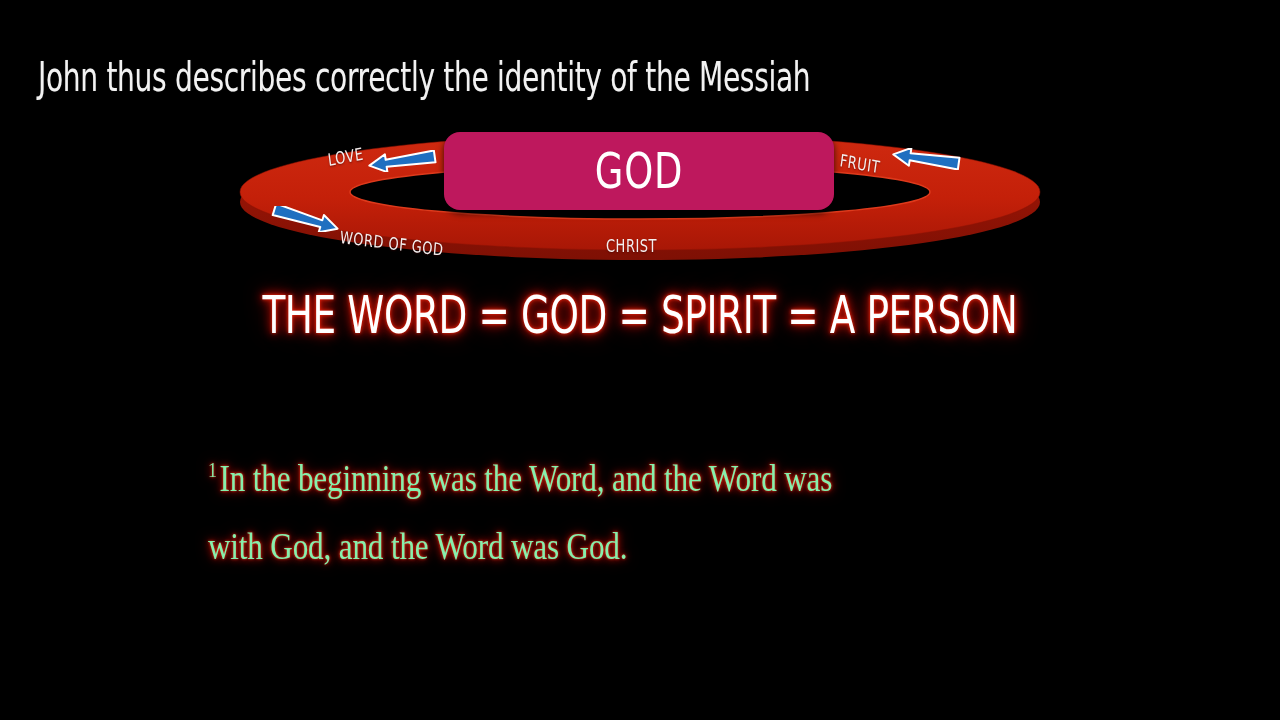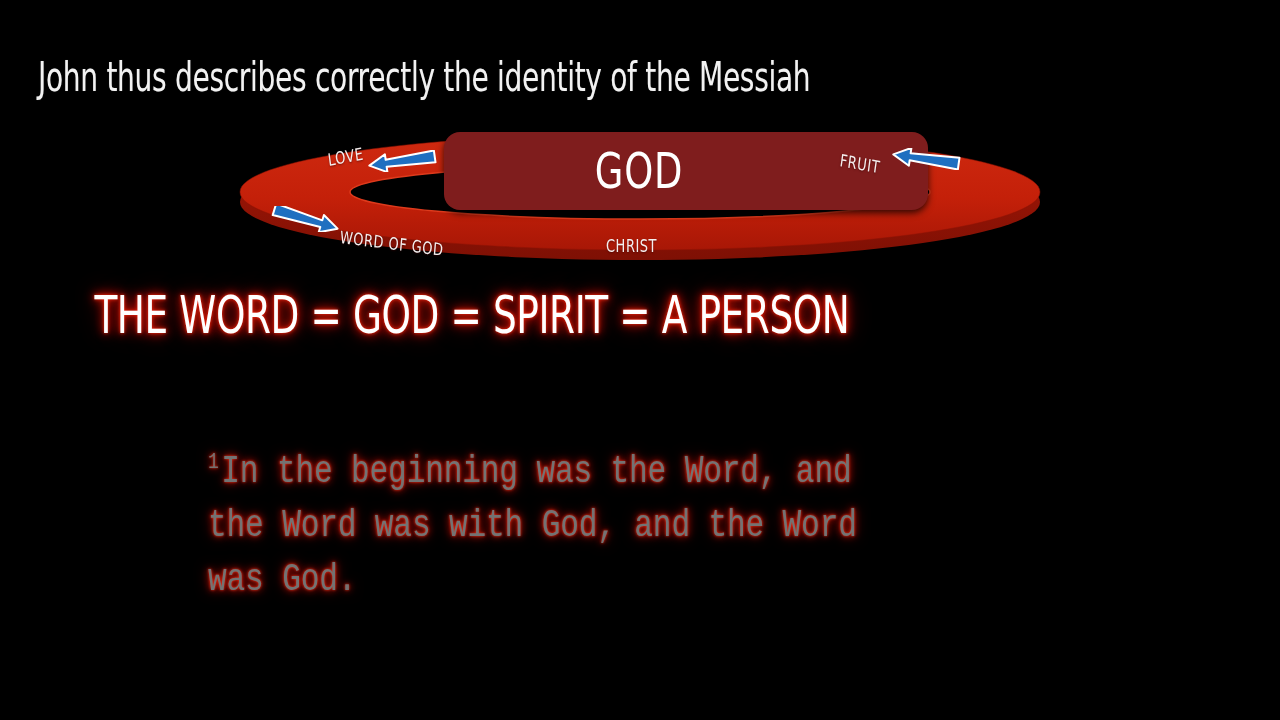--- a/index.html
+++ b/index.html
@@ -51,26 +51,25 @@
     top: 0;
     width: 824px;
     height: 150px;
   }
   .ring-svg { display: block; }
 
   .god-box {
     position: absolute;
     left: 216px;
     top: 12px;
-    width: 436px;
+    width: 390px;
     height: 78px;
-    background: #7f1d1d;
+    background: #be185d;
     border-radius: 16px;
     box-shadow: 0 3px 7px rgba(0,0,0,0.75);
-    padding-left: 48px;
   }
   .god-label {
     position: absolute;
     left: 0;
     top: 0;
     width: 390px;
     height: 78px;
     display: flex;
     align-items: center;
     justify-content: center;
@@ -101,20 +100,21 @@
   .arrow-love  { left: 138px; top: 30px; }
   .arrow-fruit { left: 662px; top: 28px; }
   .arrow-word  { left: 42px;  top: 86px; }
 
   
   .headline {
     position: absolute;
     left: 0;
     top: 252px;
     width: 1280px;
+    text-align: center;
     font-family: "DejaVu Sans Condensed", "Liberation Sans Narrow", "Liberation Sans", sans-serif;
     font-size: 52px;
     line-height: 62px;
     color: #ffffff;
     letter-spacing: -0.5px;
     white-space: nowrap;
     text-shadow:
       0 0 4px #ff2a10,
       0 0 9px #d81200,
       0 0 16px #a40d00,
@@ -123,24 +123,24 @@
   .headline span { display: inline-block; transform: scaleX(0.80); transform-origin: center center; }
 
   
   .scripture {
     position: absolute;
     left: 208px;
     top: 404px;
     width: 830px;
   }
   .verse {
-    font-family: Liberation Mono, monospace;
+    font-family: Liberation Serif, serif;
     font-size: 38px;
-    line-height: 54px;
-    color: #737373;
+    line-height: 68px;
+    color: #86efac;
     letter-spacing: -0.2px;
     text-shadow:
       0 0 3px #ff3018,
       0 0 8px #cf1400,
       0 0 15px #8e0a00;
   }
   .verse .vtext { display: inline; }
   .verse-1 { margin: 0 0 8px 0; }
   .verse-2 { margin: 0; }
   .vnum {

